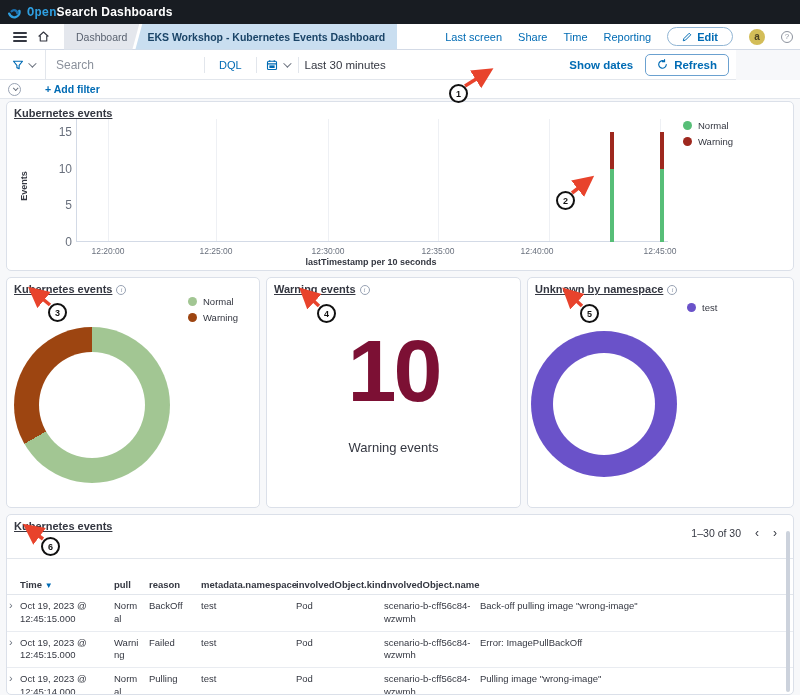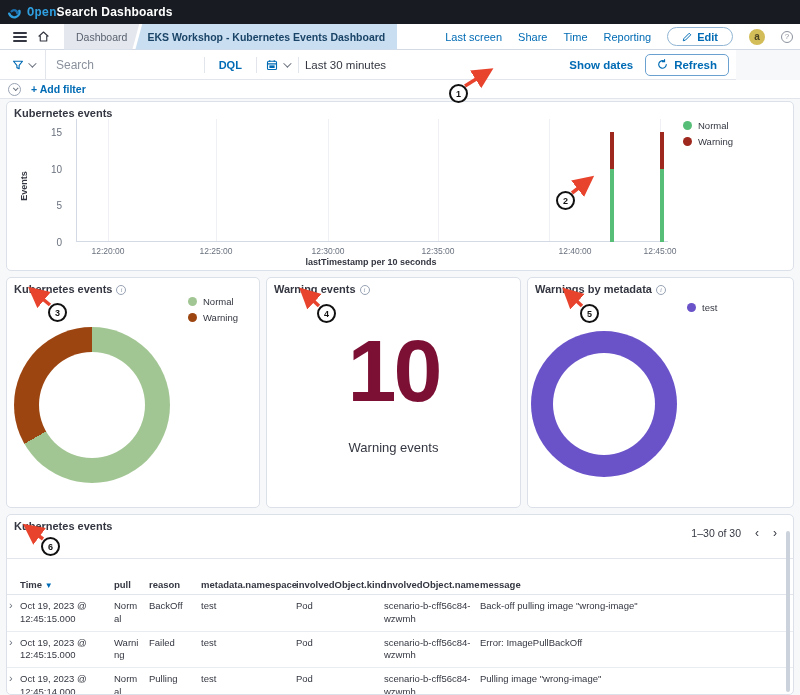--- a/index.html
+++ b/index.html
@@ -24,45 +24,45 @@
   .nav-link { font-size:11px; color:#006bb4; cursor:pointer; }
   .edit-btn { height:19px; border:1px solid #91b5d4; border-radius:11px; background:#fff; color:#006bb4; font-size:11px; font-weight:bold; display:flex; align-items:center; gap:5px; padding:0 14px; cursor:pointer; }
   .avatar { width:16px; height:16px; border-radius:50%; background:#d3bd58; color:#4c4322; font-size:10px; font-weight:bold; display:flex; align-items:center; justify-content:center; cursor:pointer; }
   .help-ic { width:12px; height:12px; border:1px solid #8d939e; border-radius:50%; color:#8d939e; font-size:8px; display:flex; align-items:center; justify-content:center; cursor:pointer; }
 
   
   .searchrow { position:absolute; left:0; top:50px; width:736px; height:30px; background:#fff; border-bottom:1px solid #e2e6ec; display:flex; align-items:center;justify-content:flex-end; }
   .sq-btn { width:46px; height:100%; border-right:1px solid #e2e6ec; display:flex; align-items:center; justify-content:center; gap:4px; cursor:pointer; }
   .chev { width:6px; height:6px; border-right:1.5px solid #69707d; border-bottom:1.5px solid #69707d; transform:rotate(45deg) translateY(-2px); }
   .search-input { flex:1; font-size:12px; color:#8b919c; padding-left:10px; }
-  .dql { font-size:11px; font-weight:bold; color:#006bb4; padding:0 14px; border-left:1px solid #e2e6ec; height:16px; display:flex; align-items:center; cursor:pointer; }
+  .dql { font-size:11px; font-weight:normal; color:#006bb4; padding:0 14px; border-left:1px solid #e2e6ec; height:16px; display:flex; align-items:center; cursor:pointer; }
   .cal-seg { display:flex; align-items:center; gap:5px; padding:0 9px; border-left:1px solid #e2e6ec; height:16px; cursor:pointer; }
   .timerange { font-size:11.5px; color:#343741; padding:0 6px; border-left:1px solid #e2e6ec; height:16px; display:flex; align-items:center; flex:0 0 auto; cursor:pointer; }
   .spacer { flex:1.2; }
   .showdates { font-size:11.5px; font-weight:bold; color:#006bb4; margin-right:12px; cursor:pointer; }
   .refresh-btn { height:22px; border:1px solid #6ba1d0; border-radius:5px; background:#fff; color:#006bb4; font-size:11.5px; font-weight:bold; display:flex; align-items:center; gap:6px; padding:0 11px; margin-right:7px; cursor:pointer; }
 
   
-  .filterrow { position:absolute; left:0; top:80px; width:800px; height:19px; background:#fff; border-bottom:1px solid #e2e6ec; display:flex; align-items:center; gap:10px; padding-left:8px; }
+  .filterrow { position:absolute; left:0; top:80px; width:800px; height:19px; background:#fff; border-bottom:1px solid #e2e6ec; display:flex; align-items:center; gap:24px; padding-left:8px; }
   .filt-circ { width:13px; height:13px; border:1px solid #98a2b3; border-radius:50%; display:flex; align-items:center; justify-content:center; cursor:pointer; }
   .filt-circ .chev { width:4px; height:4px; transform:rotate(45deg) translateY(-1px); }
   .addfilter { font-size:10.5px; font-weight:bold; color:#006bb4; cursor:pointer; }
 
   
   .panel { position:absolute; background:#fff; border:1px solid #dbe0e9; border-radius:5px; }
-  .p-title { font-size:11px; font-weight:bold; color:#343741; padding:5px 0 0 7px; }
+  .p-title { font-size:11px; font-weight:bold; color:#343741; padding:5px 0 0 7px;text-decoration:underline; }
   .info-ic { display:inline-flex; width:10px; height:10px; border:1px solid #98a2b3; border-radius:50%; color:#98a2b3; font-size:7px; align-items:center; justify-content:center; vertical-align:1px; margin-left:4px; font-weight:normal; font-style:italic; font-family:"Liberation Serif", serif; }
 
   
   #hist { left:6px; top:101px; width:788px; height:170px; }
   .plot { position:absolute; left:69px; top:17px; width:590px; height:123px; }
   .plot .gl { position:absolute; top:0; bottom:0; width:1px; background:#eef0f4; }
   .plot .yaxis { position:absolute; left:0; top:0; bottom:0; width:1px; background:#d3dae6; }
   .plot .xaxis { position:absolute; left:0; right:-2px; bottom:0; height:1px; background:#d3dae6; }
-  .ylab { position:absolute; font-size:10px; color:#69707d; right:100%; margin-right:14px; transform:translateY(-50%); white-space:nowrap; }
+  .ylab { position:absolute; font-size:12px; color:#69707d; right:100%; margin-right:4px; transform:translateY(-50%); white-space:nowrap; }
   .events-lab { position:absolute; left:2px; top:79px; font-size:9px; font-weight:bold; color:#343741; transform:rotate(-90deg); transform-origin:center; }
   .xtick { position:absolute; top:144px; font-size:8.5px; color:#69707d; transform:translateX(-50%); }
   .xaxis-lab { position:absolute; left:69px; width:590px; top:155px; text-align:center; font-size:9px; font-weight:bold; color:#343741; }
   .bar { position:absolute; bottom:0; width:4px; height:110px; display:flex; flex-direction:column; justify-content:flex-end; cursor:pointer; }
   .bar .seg { width:100%; }
   .legend { position:absolute; display:flex; flex-direction:column; gap:5px; }
   .leg-item { display:flex; align-items:center; gap:6px; font-size:9.5px; color:#343741; cursor:pointer; }
   .dot { width:9px; height:9px; border-radius:50%; flex:0 0 auto; }
 
   
@@ -188,21 +188,21 @@
     </div>
     <div class="bar" style="left:584px">
       <div class="seg segw" style="height: 33.3333%; background: rgb(158, 40, 30);"></div>
       <div class="seg segn" style="height: 66.6667%; background: rgb(87, 190, 119);"></div>
     </div>
   </div>
   <span class="xtick" style="left:101px">12:20:00</span>
   <span class="xtick" style="left:209px">12:25:00</span>
   <span class="xtick" style="left:321px">12:30:00</span>
   <span class="xtick" style="left:431px">12:35:00</span>
-  <span class="xtick" style="left:568px">12:40:00</span>
+  <span class="xtick" style="left:530px">12:40:00</span>
   <span class="xtick" style="left:653px">12:45:00</span>
   <div class="xaxis-lab">lastTimestamp per 10 seconds</div>
   <div class="legend" style="left:676px; top:18px">
     <div class="leg-item">
         <span class="dot" style="background: rgb(87, 190, 119);"></span>
         <span>Normal</span>
       </div>
     <div class="leg-item">
         <span class="dot" style="background: rgb(158, 40, 30);"></span>
         <span>Warning</span>
@@ -226,21 +226,21 @@
   </div>
 </div>
 
 <div class="panel" id="metric">
   <div class="p-title"><span>Warning events</span><span class="info-ic">i</span></div>
   <div class="big-num">10</div>
   <div class="big-lab">Warning events</div>
 </div>
 
 <div class="panel" id="donut2">
-  <div class="p-title"><span>Warnings by metadata</span><span class="info-ic">i</span></div>
+  <div class="p-title"><span>Unknown by namespace</span><span class="info-ic">i</span></div>
   <div class="donut" style="left: 3px; top: 53px; width: 146px; height: 146px; background: conic-gradient(rgb(106, 82, 201) 0deg, rgb(106, 82, 201) 360deg);"></div>
   <div class="hole" style="left:25px; top:75px; width:102px; height:102px;"></div>
   <div class="legend" style="left:159px; top:24px">
     <div class="leg-item">
         <span class="dot" style="background: rgb(106, 82, 201);"></span>
         <span>test</span>
       </div>
   </div>
 </div>
 
@@ -252,21 +252,20 @@
     <span class="pg-chev">›</span>
   </div>
   <div class="tgrid thead">
     <span class="th"></span>
     <span class="th"><span>Time</span> <span class="sort-arrow">▼</span></span>
     <span class="th">pull</span>
     <span class="th">reason</span>
     <span class="th">metadata.namespace</span>
     <span class="th">involvedObject.kind</span>
     <span class="th">involvedObject.name</span>
-    <span class="th">message</span>
   </div>
 
   <div class="tgrid trow">
     <span class="expand">›</span>
     <span class="td">Oct 19, 2023 @ 12:45:15.000</span>
       <span class="td">Normal</span>
     <span class="td">BackOff</span>
       <span class="td">test</span>
     <span class="td">Pod</span>
       <span class="td">scenario-b-cff56c84-wzwmh</span>

